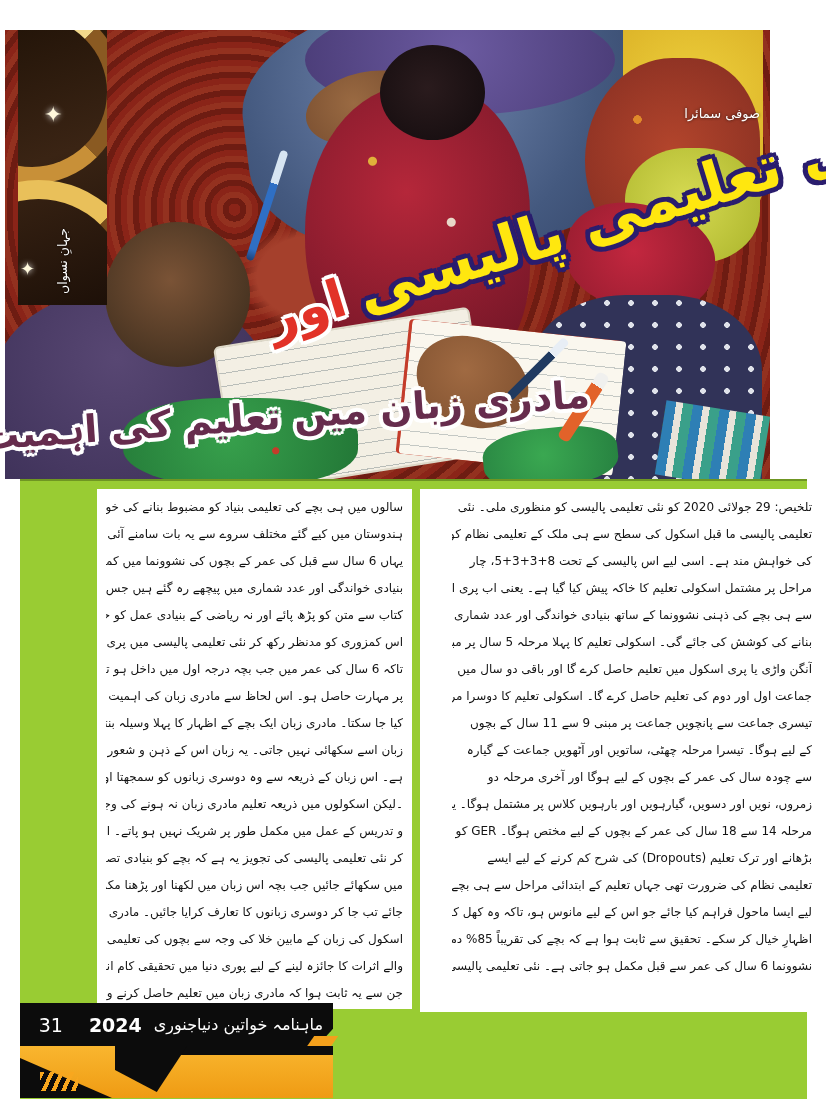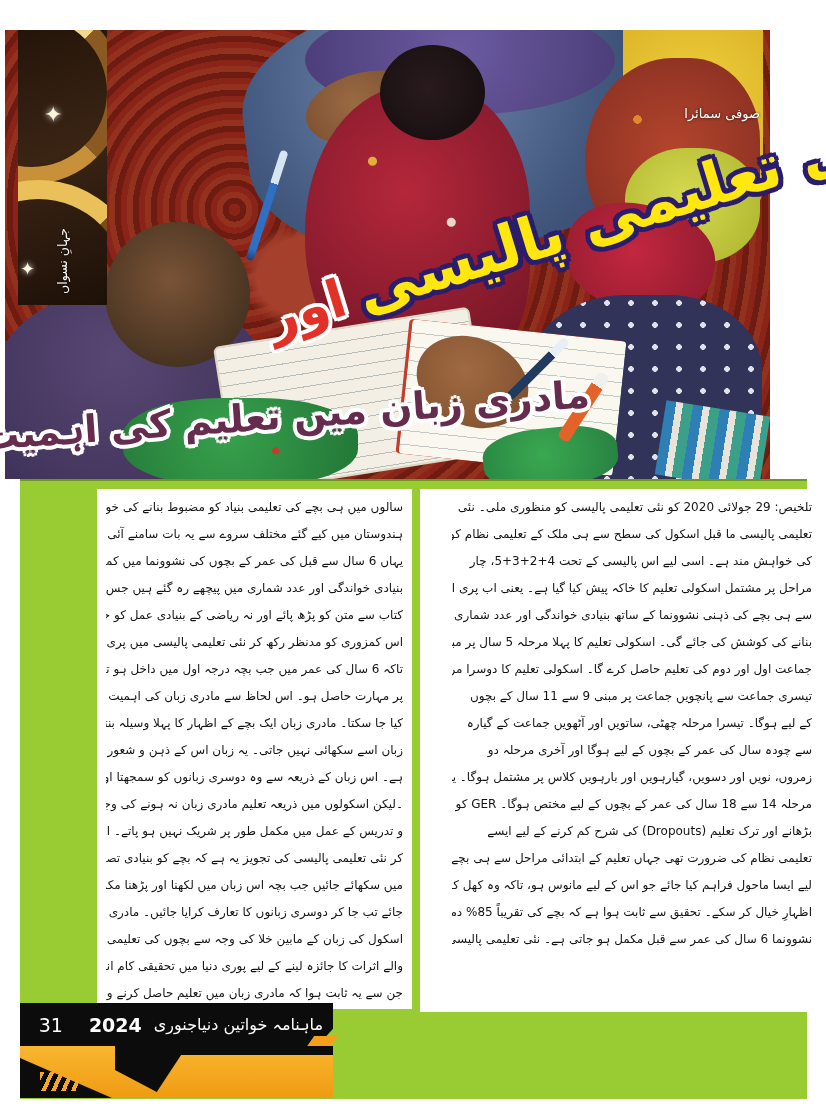--- a/index.html
+++ b/index.html
@@ -180,24 +180,25 @@
   <div class="title-line">
     <span class="title-main">نئی تعلیمی پالیسی</span>
     <span class="title-suffix">اور</span>
   </div>
   <div class="subtitle">مادری زبان میں تعلیم کی اہمیت</div>
 
   <div class="green">
     <div class="text-col col-right">
         <div class="t-line">تلخیص: 29 جولائی 2020 کو نئی تعلیمی پالیسی کو منظوری ملی۔ نئی</div>
         <div class="t-line">تعلیمی پالیسی ما قبل اسکول کی سطح سے ہی ملک کے تعلیمی نظام کو مستحکم بنانے</div>
-        <div class="t-line">کی خواہش مند ہے۔ اسی لیے اس پالیسی کے تحت 4+2+3+5، چار</div>
+        <div class="t-line">کی خواہش مند ہے۔ اسی لیے اس پالیسی کے تحت 8+3+3+5، چار</div>
         <div class="t-line">مراحل پر مشتمل اسکولی تعلیم کا خاکہ پیش کیا گیا ہے۔ یعنی اب پری اسکول</div>
         <div class="t-line">سے ہی بچے کی ذہنی نشوونما کے ساتھ بنیادی خواندگی اور عدد شماری کو بہتر</div>
         <div class="t-line">بنانے کی کوشش کی جائے گی۔ اسکولی تعلیم کا پہلا مرحلہ 5 سال پر مبنی ہوگا یہ</div>
+        <div class="t-line">آنگن واڑی یا پری اسکول میں تعلیم حاصل کرے گا اور باقی دو سال میں</div>
         <div class="t-line">جماعت اول اور دوم کی تعلیم حاصل کرے گا۔ اسکولی تعلیم کا دوسرا مرحلہ</div>
         <div class="t-line">تیسری جماعت سے پانچویں جماعت پر مبنی 9 سے 11 سال کے بچوں</div>
         <div class="t-line">کے لیے ہوگا۔ تیسرا مرحلہ چھٹی، ساتویں اور آٹھویں جماعت کے گیارہ</div>
         <div class="t-line">سے چودہ سال کی عمر کے بچوں کے لیے ہوگا اور آخری مرحلہ دو</div>
         <div class="t-line">زمروں، نویں اور دسویں، گیارہویں اور بارہویں کلاس پر مشتمل ہوگا۔ یہ</div>
         <div class="t-line">مرحلہ 14 سے 18 سال کی عمر کے بچوں کے لیے مختص ہوگا۔ GER کو</div>
         <div class="t-line">بڑھانے اور ترک تعلیم (Dropouts) کی شرح کم کرنے کے لیے ایسے</div>
         <div class="t-line">تعلیمی نظام کی ضرورت تھی جہاں تعلیم کے ابتدائی مراحل سے ہی بچے کے</div>
         <div class="t-line">لیے ایسا ماحول فراہم کیا جائے جو اس کے لیے مانوس ہو، تاکہ وہ کھل کر</div>
         <div class="t-line">اظہارِ خیال کر سکے۔ تحقیق سے ثابت ہوا ہے کہ بچے کی تقریباً 85% دماغی</div>

